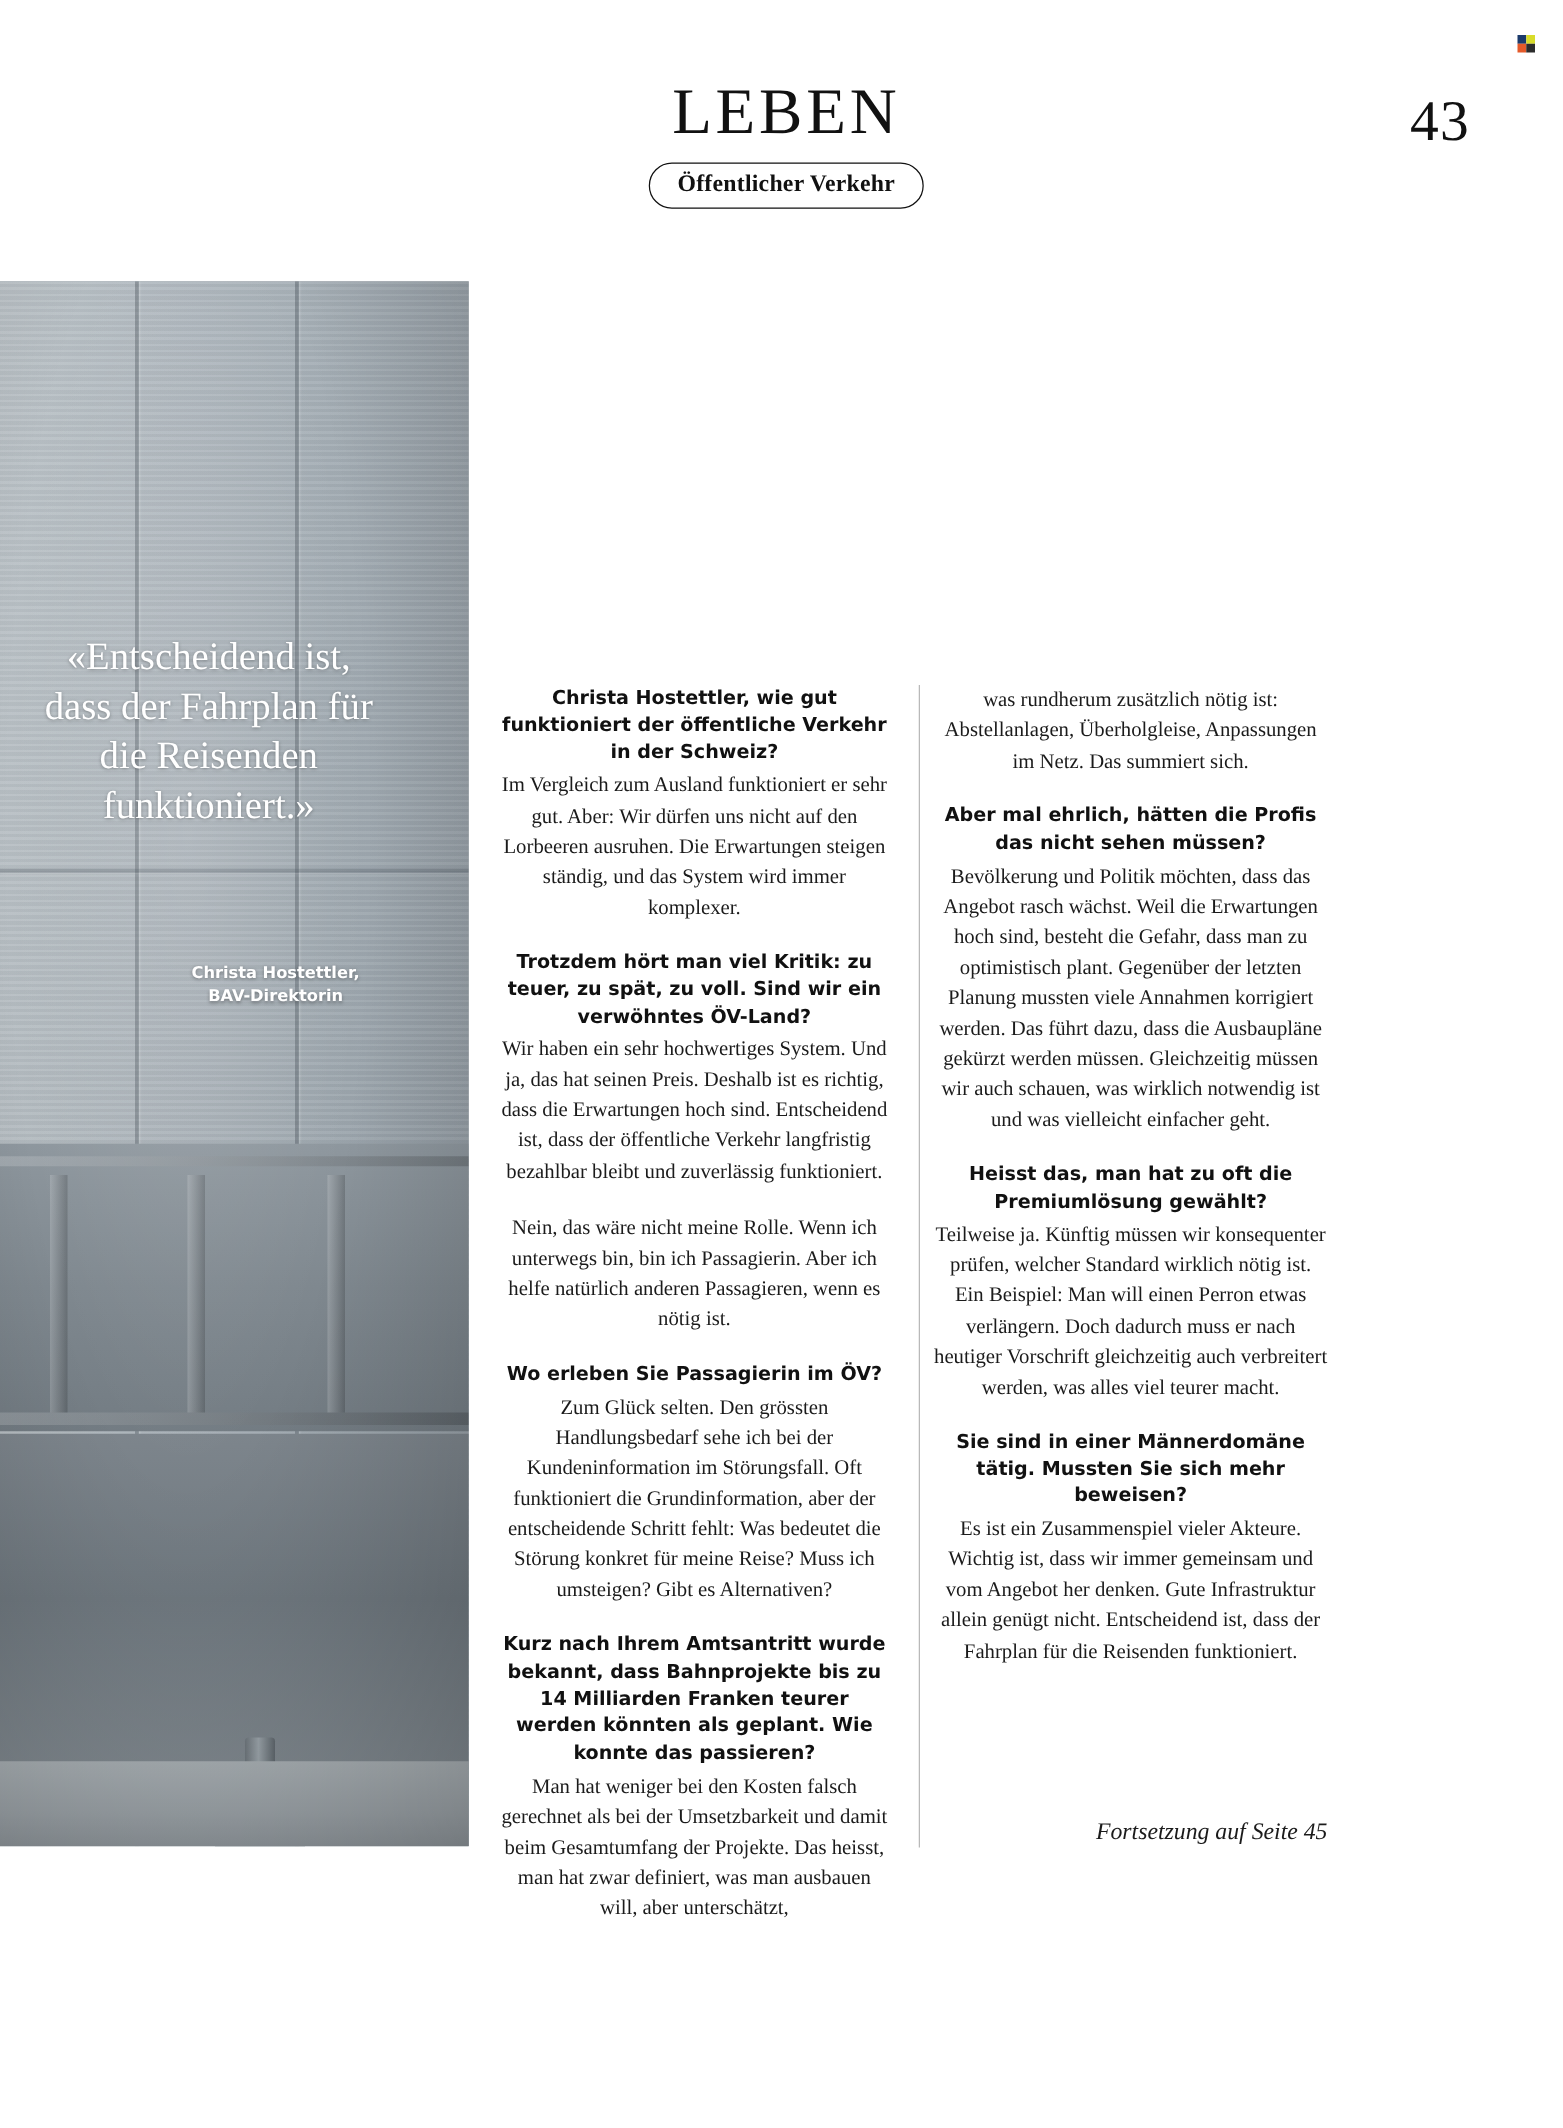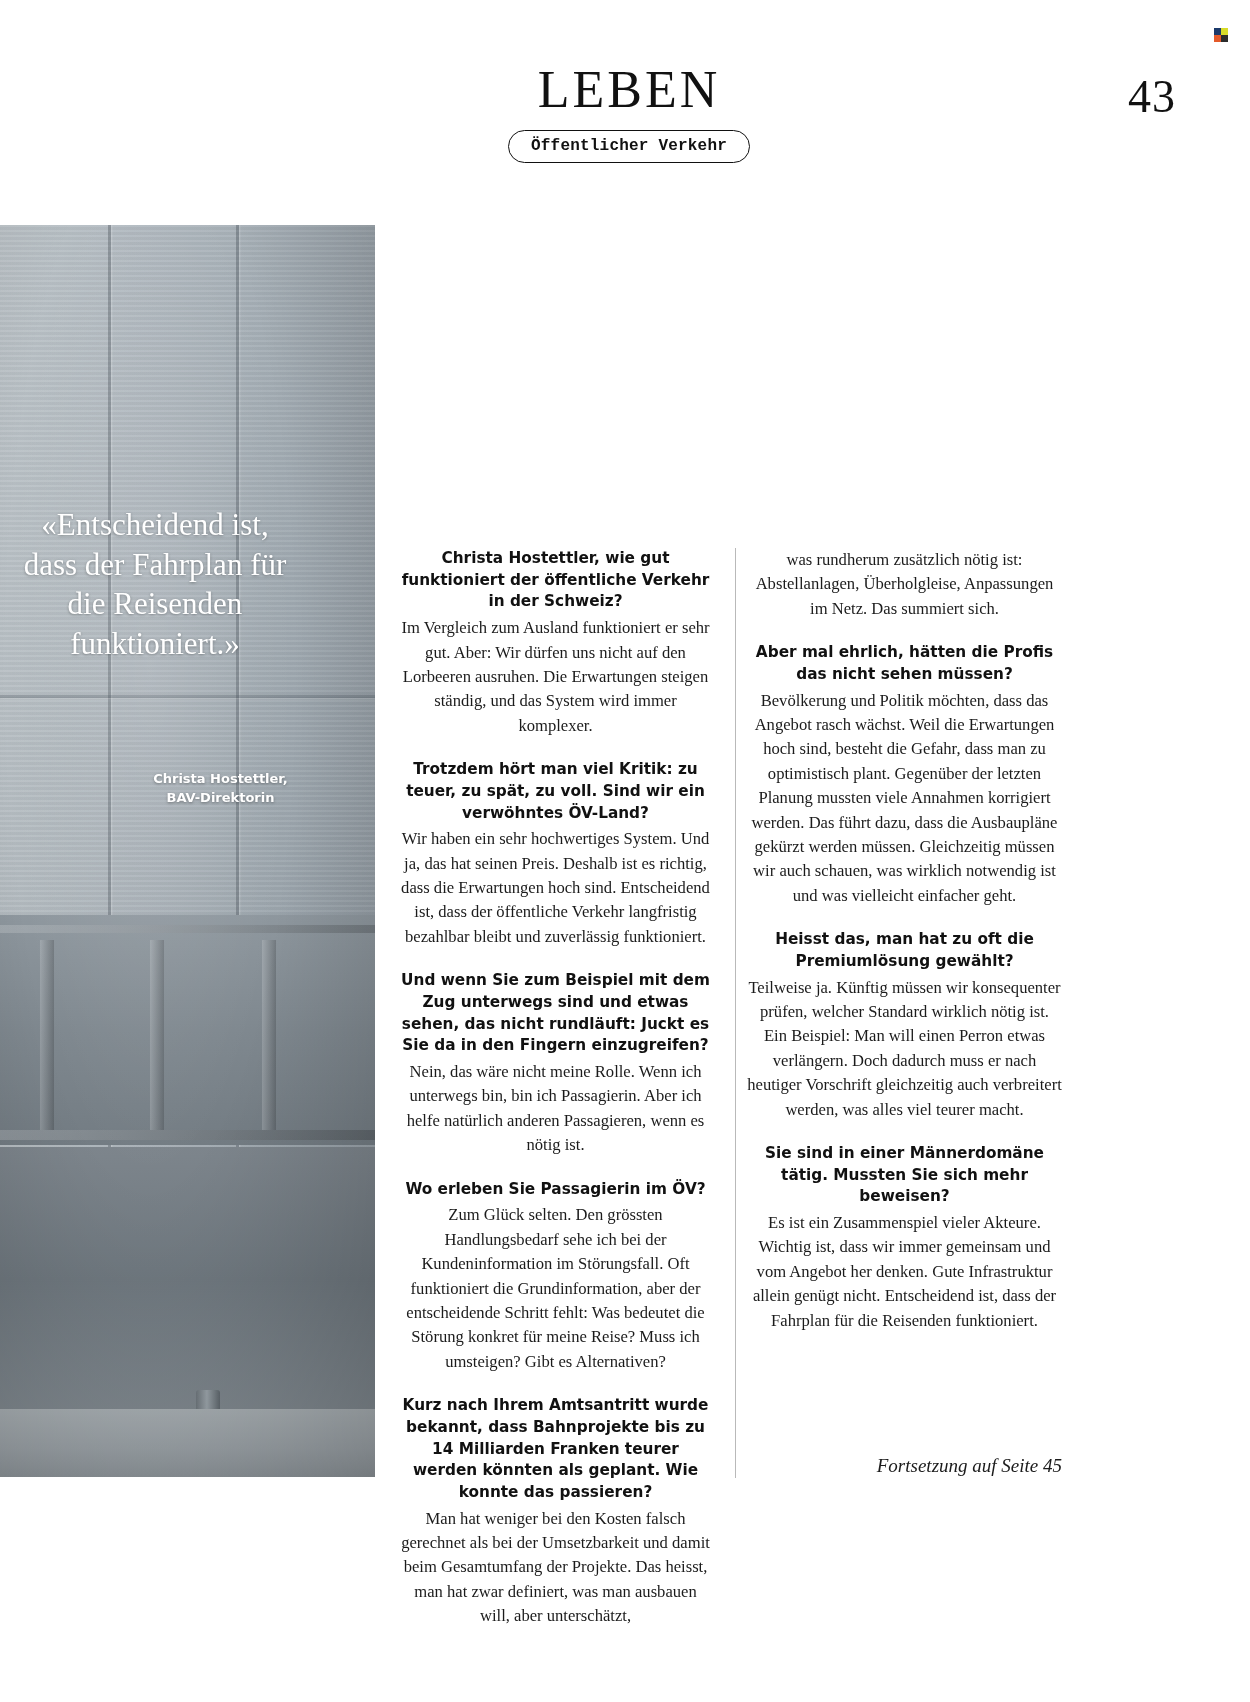--- a/index.html
+++ b/index.html
@@ -48,22 +48,22 @@
     letter-spacing: 3px;
     color: #111;
     line-height: 1;
   }
   .rubric-pill {
     display: inline-block;
     margin-top: 14px;
     padding: 6px 22px 7px 22px;
     border: 1.6px solid #111;
     border-radius: 22px;
-    font-family: Liberation Mono, monospace;
-    font-size: 16px;
+    font-family: Liberation Serif, serif;
+    font-size: 19px;
     font-weight: 600;
     letter-spacing: 0.2px;
     color: #111;
     text-align: center;
   }
   .page-number {
     position: absolute;
     top: 70px;
     right: 74px;
     font-family: "Liberation Serif", serif;
@@ -164,21 +164,21 @@
     background: linear-gradient(180deg, #a7aeb2 0%, #9aa1a6 60%, #8d9499 100%);
   }
   .photo .vignette {
     position: absolute;
     inset: 0;
     background: radial-gradient(ellipse at 40% 35%, rgba(255,255,255,0.12) 0%, rgba(0,0,0,0.0) 45%, rgba(0,0,0,0.18) 100%);
   }
 
   .pullquote {
     position: absolute;
-    left: 4px;
+    left: 16px;
     width: 302px;
     top: 505px;
     text-align: center;
     color: #ffffff;
     font-family: "Liberation Serif", serif;
     font-size: 31px;
     line-height: 1.28;
     text-shadow: 0 1px 3px rgba(0,0,0,0.30);
     padding: 0 8px;
     box-sizing: border-box;
@@ -288,21 +288,20 @@
 
 <div class="divider"></div>
 
 <div class="col col-left">
   <p class="q">Christa Hostettler, wie gut funktioniert der öffentliche Verkehr in der Schweiz?</p>
   <p class="a">Im Vergleich zum Ausland funktioniert er sehr gut. Aber: Wir dürfen uns nicht auf den Lorbeeren ausruhen. Die Erwartungen steigen ständig, und das System wird immer komplexer.</p>
 
   <p class="q">Trotzdem hört man viel Kritik: zu teuer, zu spät, zu voll. Sind wir ein verwöhntes ÖV-Land?</p>
   <p class="a">Wir haben ein sehr hochwertiges System. Und ja, das hat seinen Preis. Deshalb ist es richtig, dass die Erwartungen hoch sind. Entscheidend ist, dass der öffentliche Verkehr langfristig bezahlbar bleibt und zuverlässig funktioniert.</p>
 
-  <p class="q">Und wenn Sie zum Beispiel mit dem Zug unterwegs sind und etwas sehen, das nicht rundläuft: Juckt es Sie da in den Fingern einzugreifen?</p>
   <p class="a">Nein, das wäre nicht meine Rolle. Wenn ich unterwegs bin, bin ich Passagierin. Aber ich helfe natürlich anderen Passagieren, wenn es nötig ist.</p>
 
   <p class="q">Wo erleben Sie Passagierin im ÖV?</p>
   <p class="a">Zum Glück selten. Den grössten Handlungsbedarf sehe ich bei der Kundeninformation im Störungsfall. Oft funktioniert die Grundinformation, aber der entscheidende Schritt fehlt: Was bedeutet die Störung konkret für meine Reise? Muss ich umsteigen? Gibt es Alternativen?</p>
 
   <p class="q">Kurz nach Ihrem Amtsantritt wurde bekannt, dass Bahnprojekte bis zu 14 Milliarden Franken teurer werden könnten als geplant. Wie konnte das passieren?</p>
   <p class="a">Man hat weniger bei den Kosten falsch gerechnet als bei der Umsetzbarkeit und damit beim Gesamtumfang der Projekte. Das heisst, man hat zwar definiert, was man ausbauen will, aber unterschätzt,</p>
 </div>
 
 <div class="col col-right">

